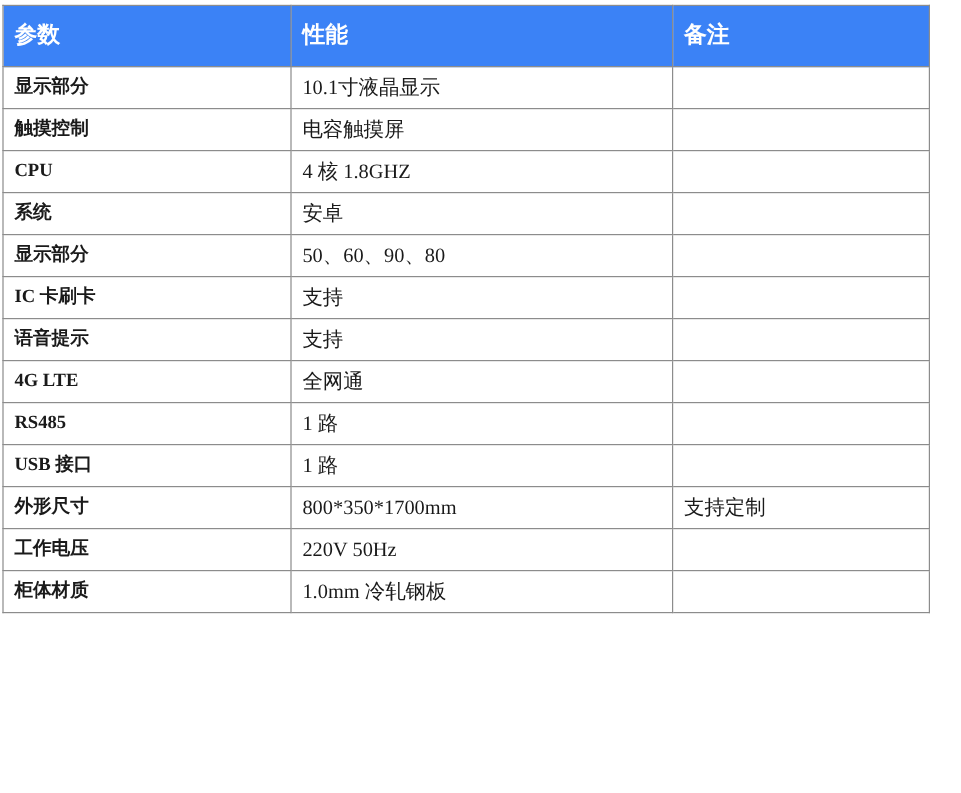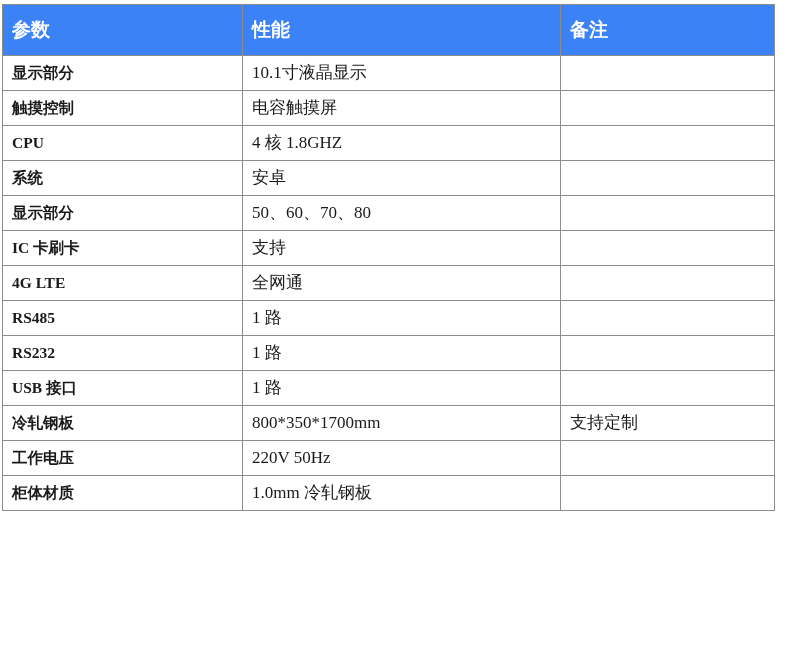--- a/index.html
+++ b/index.html
@@ -88,50 +88,50 @@
         <td class="perf">4 核 1.8GHZ</td>
         <td class="note"></td>
       </tr>
       <tr>
         <td class="param">系统</td>
         <td class="perf">安卓</td>
         <td class="note"></td>
       </tr>
       <tr>
         <td class="param">显示部分</td>
-        <td class="perf">50、60、70、80</td>
+        <td class="perf">50、60、90、80</td>
         <td class="note"></td>
       </tr>
       <tr>
         <td class="param">IC 卡刷卡</td>
+        <td class="perf">支持</td>
+        <td class="note"></td>
+      </tr>
+      <tr>
+        <td class="param">语音提示</td>
         <td class="perf">支持</td>
         <td class="note"></td>
       </tr>
       <tr>
         <td class="param">4G LTE</td>
         <td class="perf">全网通</td>
         <td class="note"></td>
       </tr>
       <tr>
         <td class="param">RS485</td>
         <td class="perf">1 路</td>
         <td class="note"></td>
       </tr>
       <tr>
-        <td class="param">RS232</td>
-        <td class="perf">1 路</td>
-        <td class="note"></td>
-      </tr>
-      <tr>
         <td class="param">USB 接口</td>
         <td class="perf">1 路</td>
         <td class="note"></td>
       </tr>
       <tr>
-        <td class="param">冷轧钢板</td>
+        <td class="param">外形尺寸</td>
         <td class="perf">800*350*1700mm</td>
         <td class="note">支持定制</td>
       </tr>
       <tr>
         <td class="param">工作电压</td>
         <td class="perf">220V 50Hz</td>
         <td class="note"></td>
       </tr>
       <tr>
         <td class="param">柜体材质</td>

